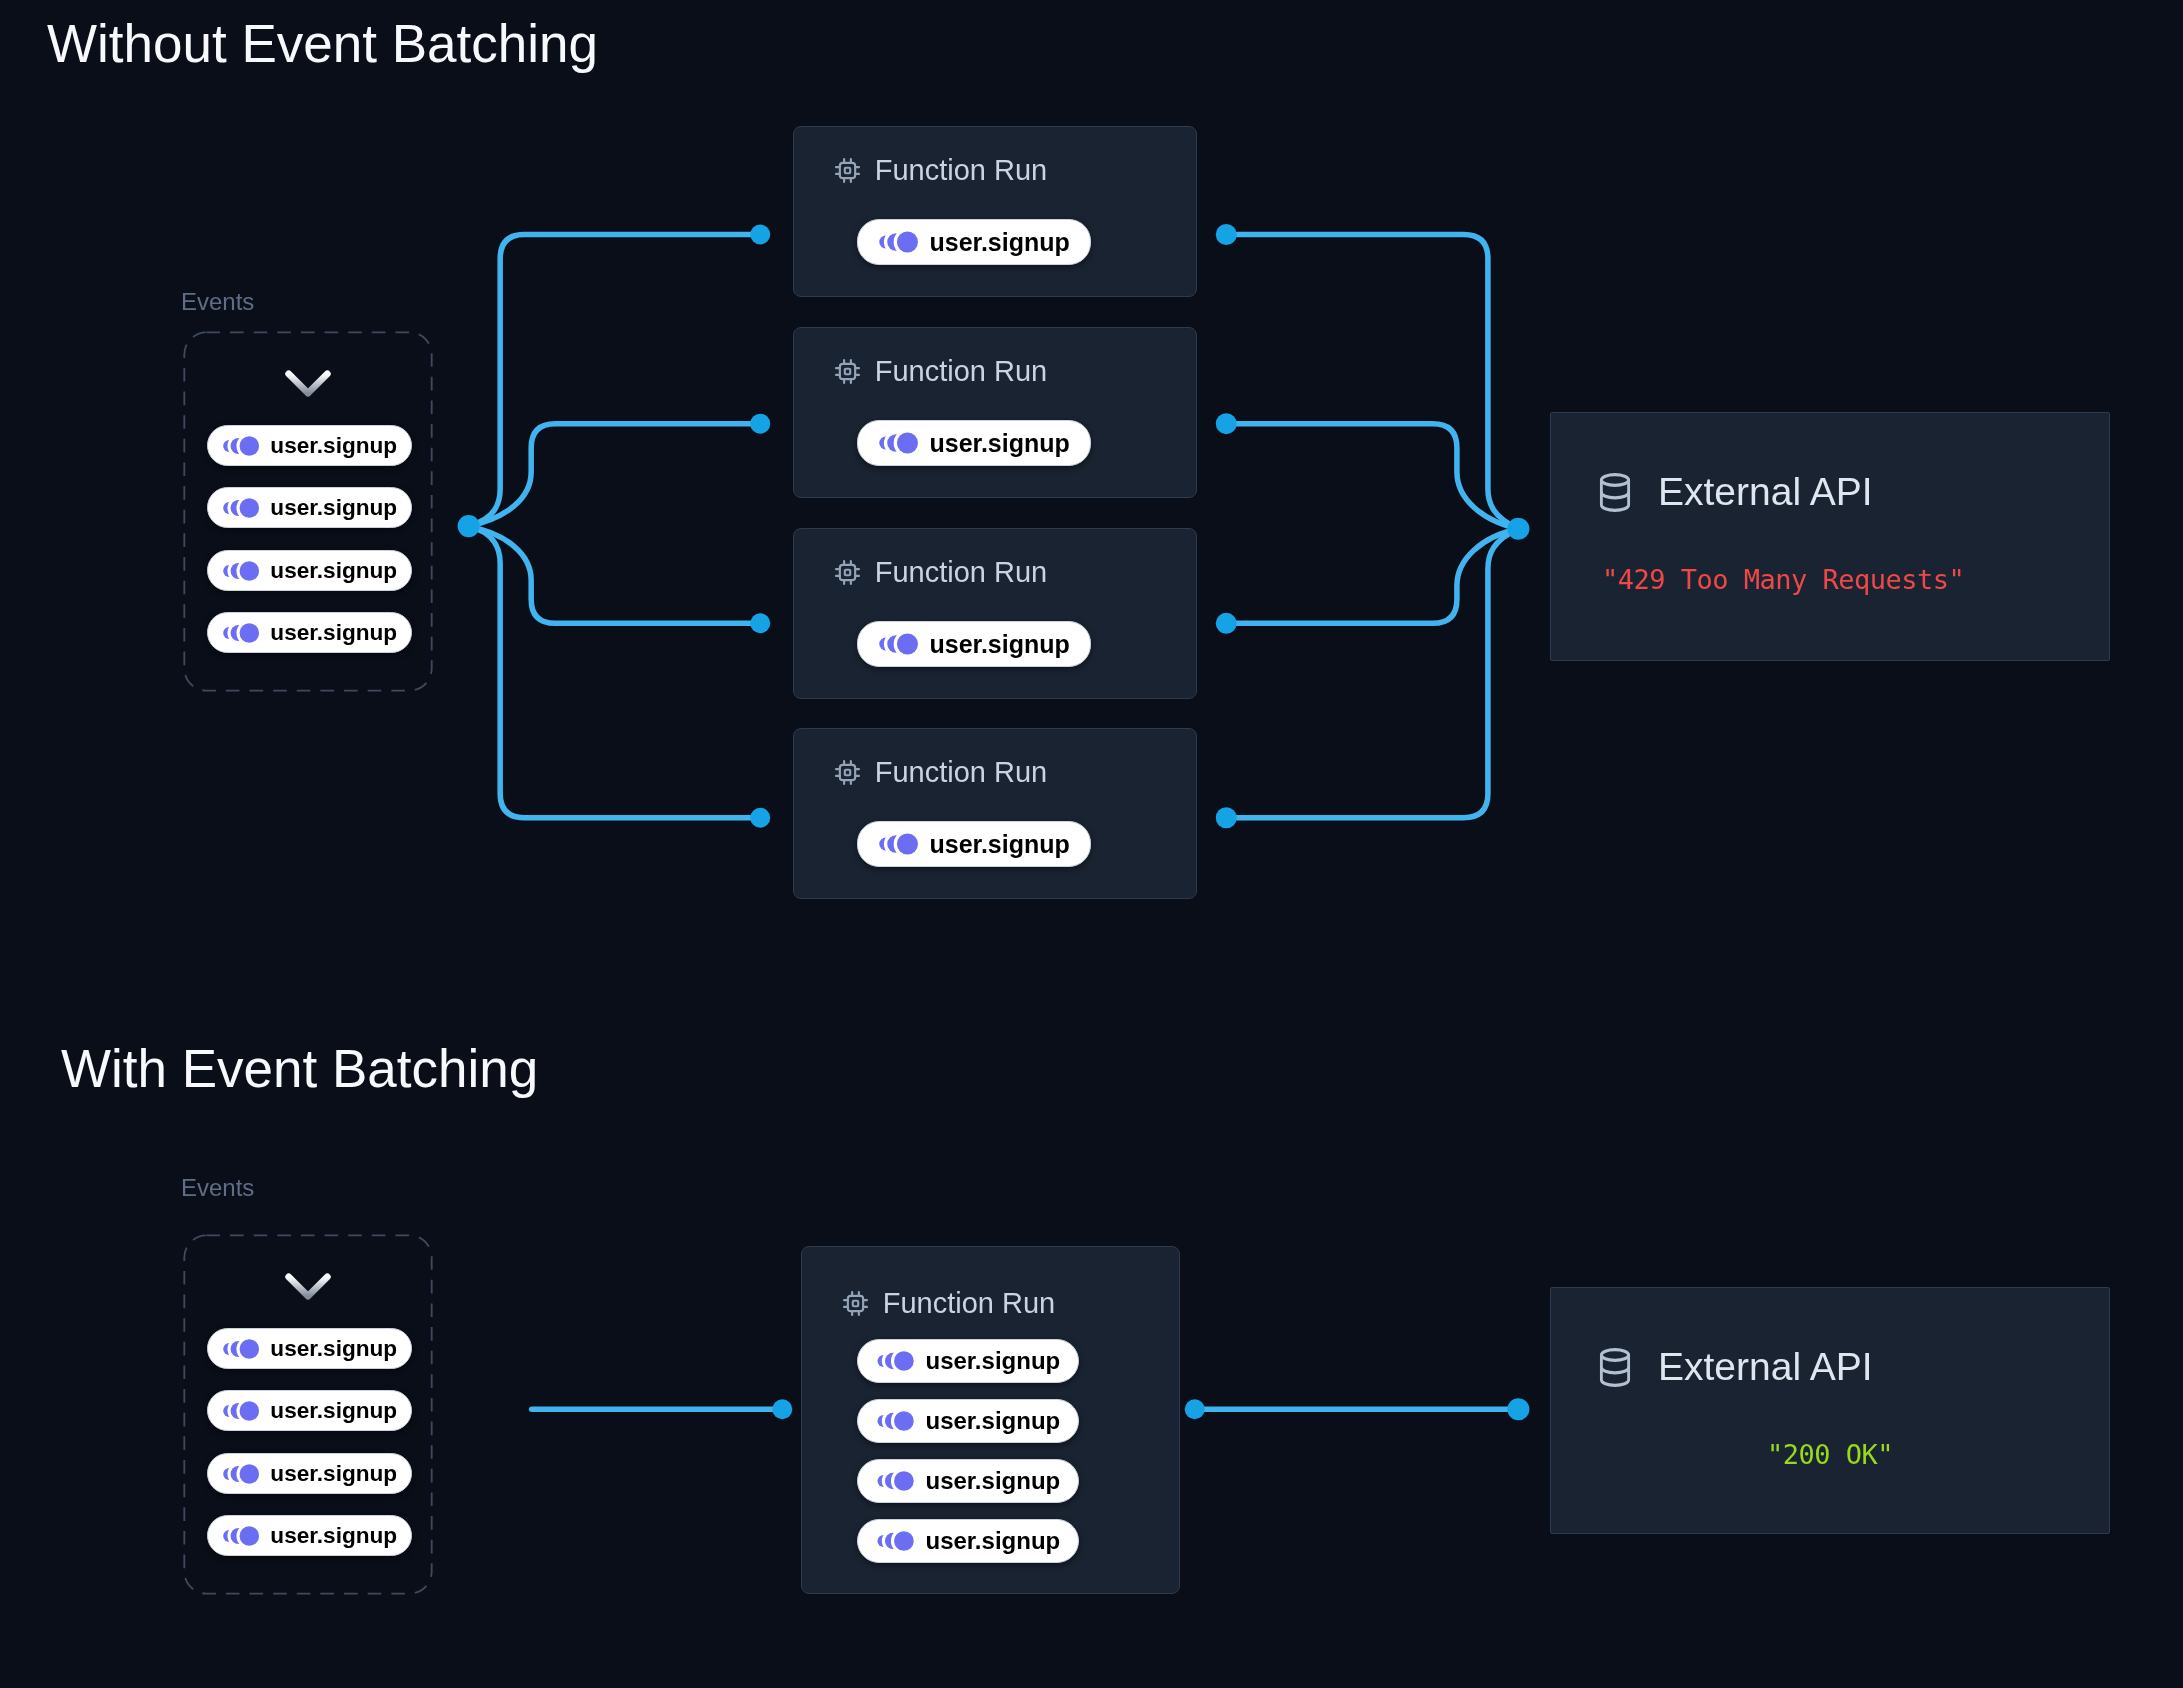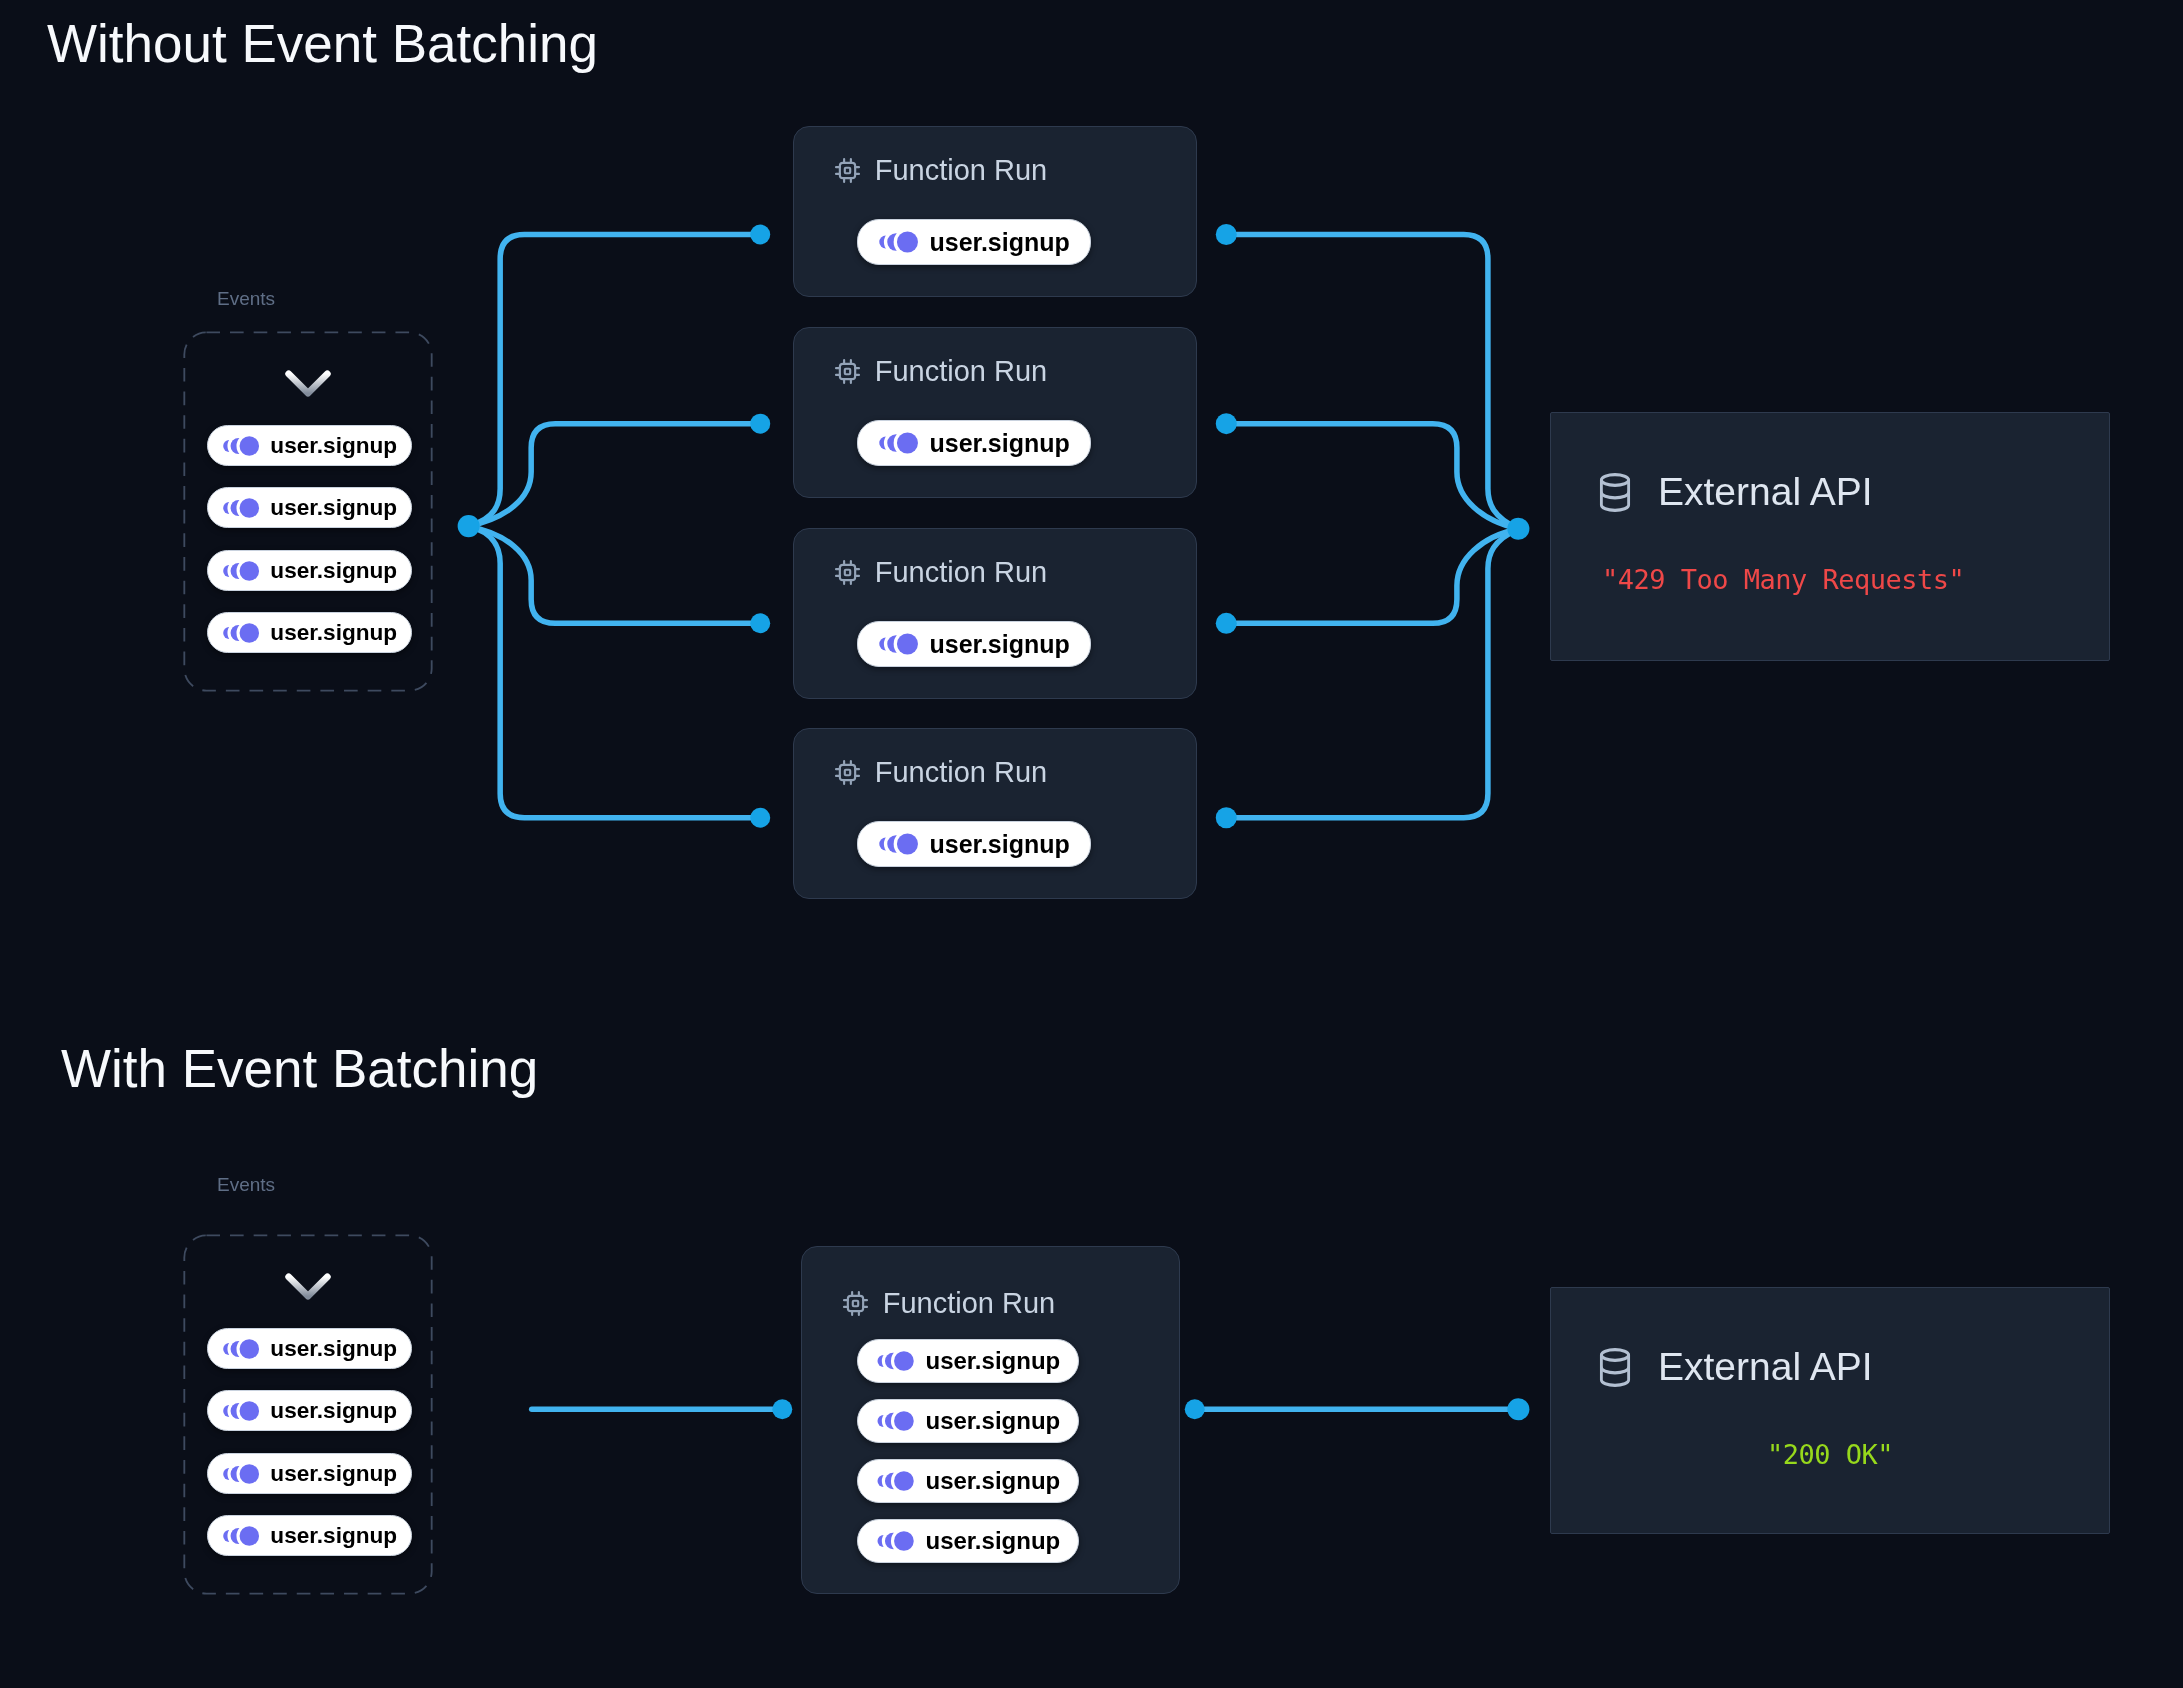--- a/index.html
+++ b/index.html
@@ -4,41 +4,41 @@
 <style>
   html,body{margin:0;padding:0;background:#0a0e18;}
   .stage{
     position:relative;width:2183px;height:1689px;background:#0a0e18;
     font-family:"Liberation Sans","DejaVu Sans",sans-serif;overflow:hidden;
   }
   .h1{position:absolute;color:#f7f9fc;font-size:53px;font-weight:500;line-height:1.25;letter-spacing:0;}
   #title-a{left:47px;top:10.5px;}
   #title-b{left:61px;top:1036px;}
 
-  .events-label{position:absolute;color:#5f6e86;font-size:19px;font-weight:400;margin-left:36px;}
+  .events-label{position:absolute;color:#5f6e86;font-size:24px;font-weight:400;}
   #events-label-a{left:181px;top:288px;}
   #events-label-b{left:181px;top:1174px;}
 
   .events-panel{position:absolute;width:250px;height:361px;}
   #events-panel-a{left:183px;top:331px;}
   #events-panel-b{left:183px;top:1234px;}
   .dash-rect{position:absolute;left:0;top:0;}
   .chev{position:absolute;left:50%;top:38px;transform:translateX(-50%);}
 
   .pill{
     background:#ffffff;border:1.1px solid #c9d2de;border-radius:21px;
     box-shadow:0 2.1px 6.3px rgba(0,0,0,.45);
     display:flex;align-items:center;justify-content:center;gap:10.5px;
     color:#000000;font-weight:600;
   }
   .panel-pill{position:absolute;left:24px;width:203px;height:39px;font-size:22.6px;}
   .pp1{top:94px;} .pp2{top:156px;} .pp3{top:219px;} .pp4{top:281px;}
 
   .card{
-    position:absolute;background:#1a2331;border:1.6px solid #2e3a4e;border-radius:16px;text-decoration:underline;
+    position:absolute;background:#1a2331;border:1.6px solid #2e3a4e;border-radius:8px;text-decoration:underline;
   }
   #fr-a1{left:793px;top:126px;width:402px;height:169px;}
   #fr-a2{left:793px;top:327px;width:402px;height:169px;}
   #fr-a3{left:793px;top:528px;width:402px;height:169px;}
   #fr-a4{left:793px;top:728px;width:402px;height:169px;}
   #fr-b {left:801px;top:1246px;width:377px;height:346px;}
 
   .card-head{
     position:absolute;left:40px;top:27px;display:flex;align-items:center;gap:13.7px;
     color:#c9d4e2;font-size:29px;font-weight:500;white-space:nowrap;

